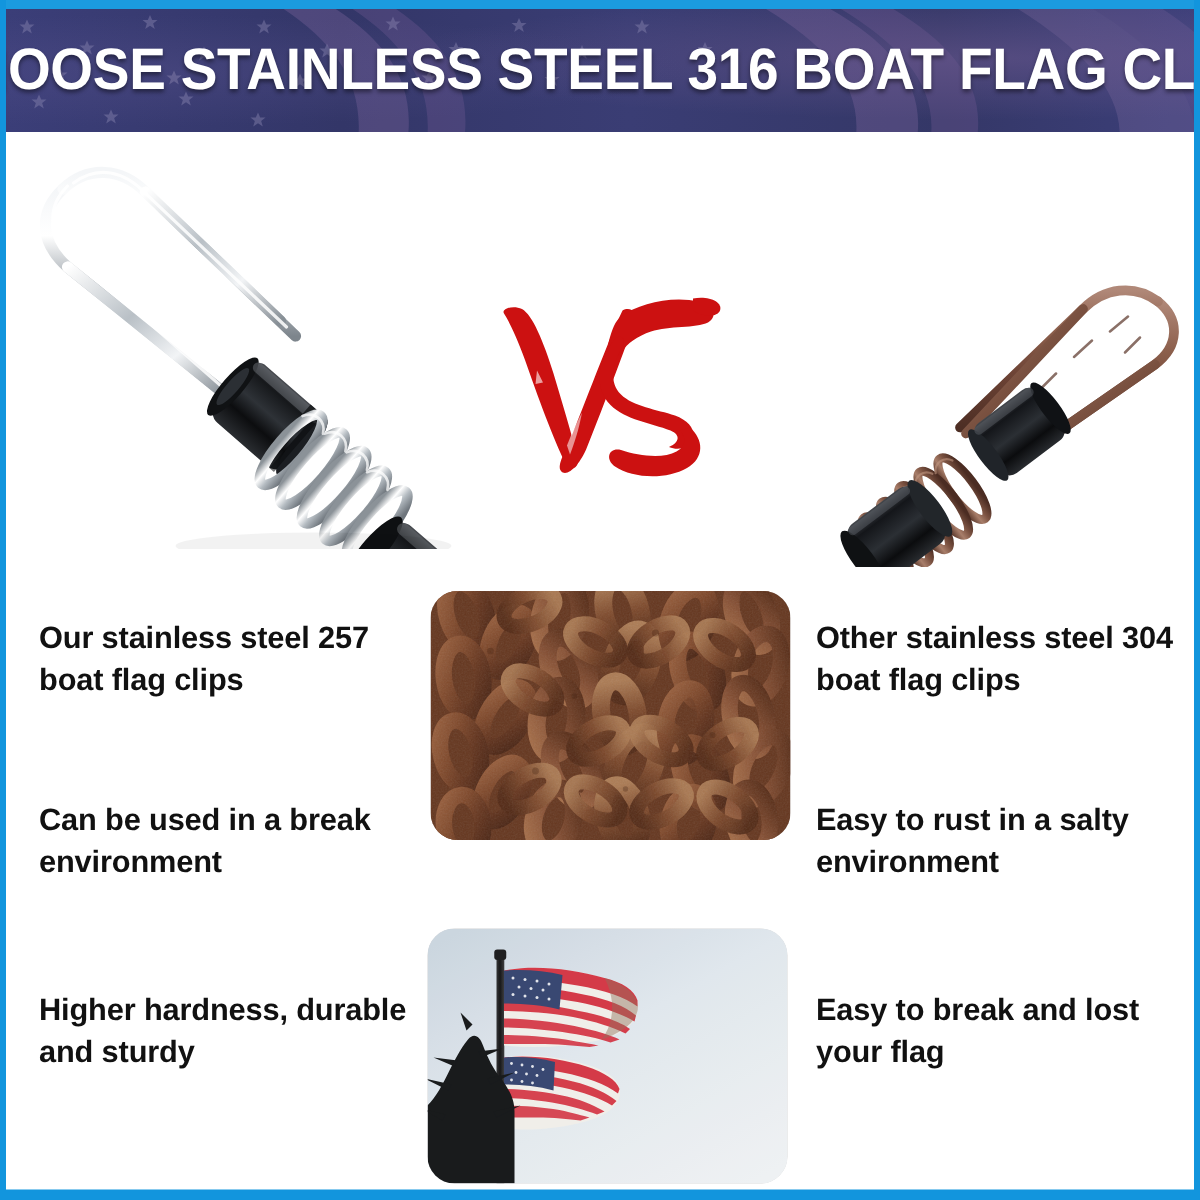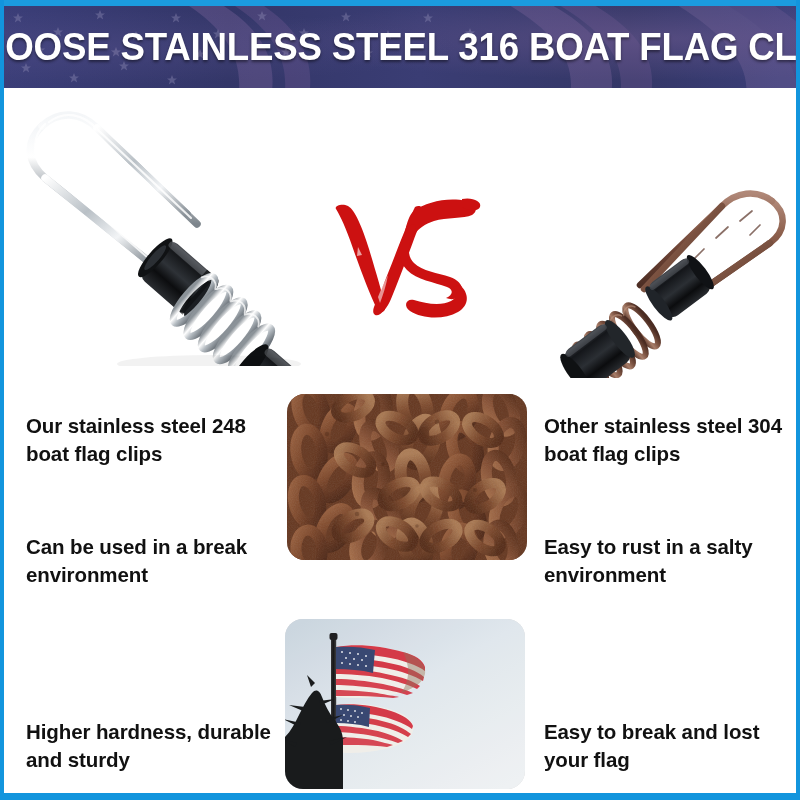--- a/index.html
+++ b/index.html
@@ -62,21 +62,21 @@
     font-size:20.5px;
     font-weight:bold;
     line-height:28px;
     letter-spacing:-0.1px;
   }
   .col-left{left:22px;width:252px;text-align:left;}
   .col-right{left:540px;width:260px;text-align:left;}
 
   .t-r1{top:412px;}
   .t-r2{top:533px;}
-  .t-r3{top:718px;}
+  .t-r3{top:660px;}
 
   
   .center-photo{
     position:absolute;
     border-radius:18px;
     overflow:hidden;
     background:#d8d8d8;
   }
   .photo-chain{left:283px;top:394px;width:240px;height:166px;}
   .photo-flag{left:281px;top:619px;width:240px;height:170px;}
@@ -536,21 +536,21 @@
         <path d="M42,104 L58,96 L40,100 Z"></path>
         <path d="M10,128 L-4,120 L12,124 Z"></path>
         <path d="M46,126 L62,118 L44,122 Z"></path>
         <path d="M26,68 L22,56 L30,64 Z"></path>
       </g>
 
       <rect width="240" height="170" fill="#ffffff" opacity=".05"></rect>
     </svg>
   </div>
 
-  <div class="col-text col-left t-r1">Our stainless steel 248 boat flag clips</div>
+  <div class="col-text col-left t-r1">Our stainless steel 257 boat flag clips</div>
   <div class="col-text col-right t-r1">Other stainless steel 304 boat flag clips</div>
 
   <div class="col-text col-left t-r2">Can be used in a break environment</div>
   <div class="col-text col-right t-r2">Easy to rust in a salty environment</div>
 
   <div class="col-text col-left t-r3">Higher hardness, durable and sturdy</div>
   <div class="col-text col-right t-r3">Easy to break and lost your flag</div>
 
 </div>
 

